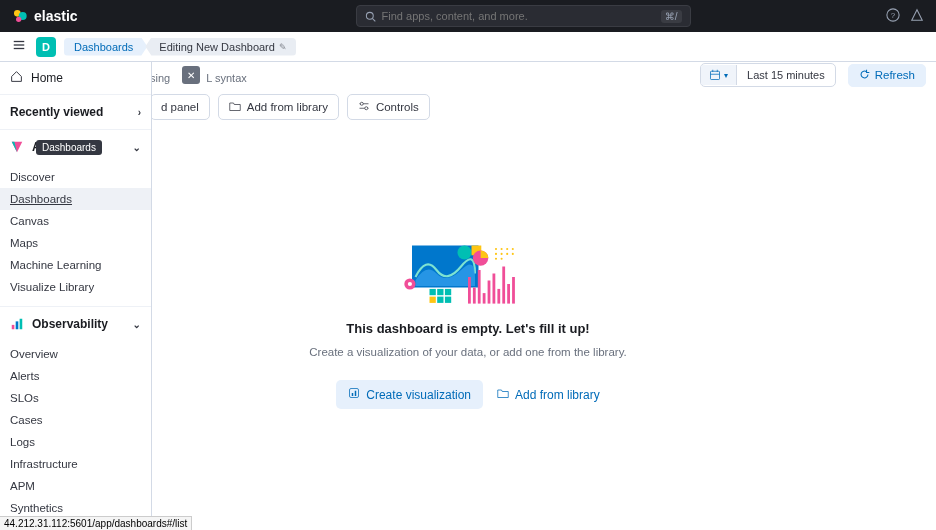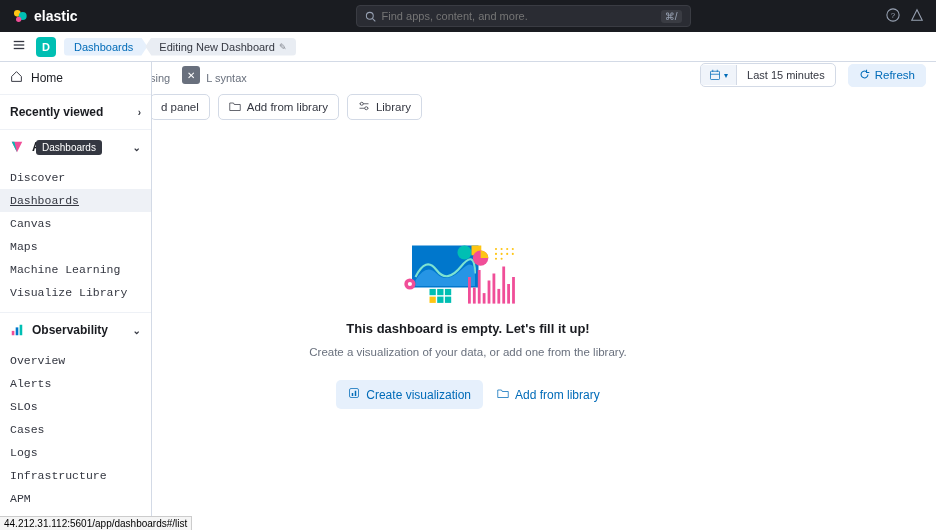--- a/index.html
+++ b/index.html
@@ -30,21 +30,21 @@
 .save-btn { background: #0071c2; color: #fff; border: none; border-radius: 4px; padding: 6px 18px; font-size: 12px; font-weight: 500; cursor: pointer; }
 
 
 .sidebar { position: absolute; top: 62px; left: 0; width: 152px; height: calc(530px - 62px); background: #fff; border-right: 1px solid #d3dae6; z-index: 20; display: flex; flex-direction: column; }
 .sidebar-home { padding: 8px 10px; display: flex; align-items: center; gap: 8px; font-size: 12px; border-bottom: 1px solid #eef1f6; }
 .sidebar-section-hdr { padding: 10px 10px; display: flex; align-items: center; justify-content: space-between; font-size: 12px; font-weight: 700; cursor: pointer; }
 .sidebar-section-hdr.with-icon { gap: 8px; }
 .sect-icon { width: 14px; height: 14px; display: flex; }
 .chev { font-size: 10px; color: #343741; }
 .nav-list { display: flex; flex-direction: column; padding: 2px 0 8px 0; }
-.nav-item { padding: 5px 10px; font-size: 11.5px; color: #343741; cursor: pointer; font-family: Liberation Mono, monospace; }
+.nav-item { padding: 5px 10px; font-size: 11.5px; color: #343741; cursor: pointer; }
 .nav-item.active { background: #eef1f6; text-decoration: underline; }
 .tooltip { position: absolute; left: 36px; top: 140px; background: #343741; color: #fff; font-size: 10px; padding: 2px 6px; border-radius: 3px; z-index: 30; }
 .status-url { position: absolute; bottom: 0; left: 0; background: #f5f5f5; color: #000; font-size: 10px; padding: 1px 4px; z-index: 40; border-top: 1px solid #ccc; border-right: 1px solid #ccc; }
 
 
 .main { position: absolute; top: 62px; left: 0; right: 0; bottom: 0; background: #fff; }
 .toolbar-row { height: 26px; display: flex; align-items: center; padding: 0 10px; gap: 6px; }
 .query-bar { flex: 1; display: flex; align-items: flex-end; gap: 6px; color: #69707d; font-size: 11px; padding-left: 140px; }
 .close-x { width: 18px; height: 18px; border-radius: 3px; background: #69707d; color: #fff; font-size: 10px; display: flex; align-items: center; justify-content: center; margin-left: 6px; }
 .time-picker { display: flex; align-items: center; border: 1px solid #d3dae6; border-radius: 5px; height: 24px; margin-right: 6px; overflow: hidden; }
@@ -168,21 +168,21 @@
     </div>
     <div class="panel-btn">
       <span>
         <svg width="12" height="12" viewBox="0 0 16 16">
             <line x1="2" y1="5" x2="14" y2="5" stroke="#343741"></line>
             <circle cx="5" cy="5" r="2" fill="#fff" stroke="#343741"></circle>
             <line x1="2" y1="11" x2="14" y2="11" stroke="#343741"></line>
             <circle cx="11" cy="11" r="2" fill="#fff" stroke="#343741"></circle>
           </svg>
       </span>
-      <span>Library</span>
+      <span>Controls</span>
     </div>
   </div>
 
   <div class="empty-state">
     <div class="illus">
       <svg viewBox="0 0 200 100">
         <rect x="20" y="10" width="95" height="60" fill="#0077cc"></rect>
         <path d="M25 55 Q40 25 55 45 T90 40 T110 50" stroke="#7de2d1" fill="none" stroke-width="3"></path>
         <path d="M25 60 Q40 35 55 50 T90 45 T110 55 L110 68 L25 68 Z" fill="#36a2ef" opacity="0.7"></path>
         <circle cx="95" cy="20" r="10" fill="#00bfb3"></circle>

